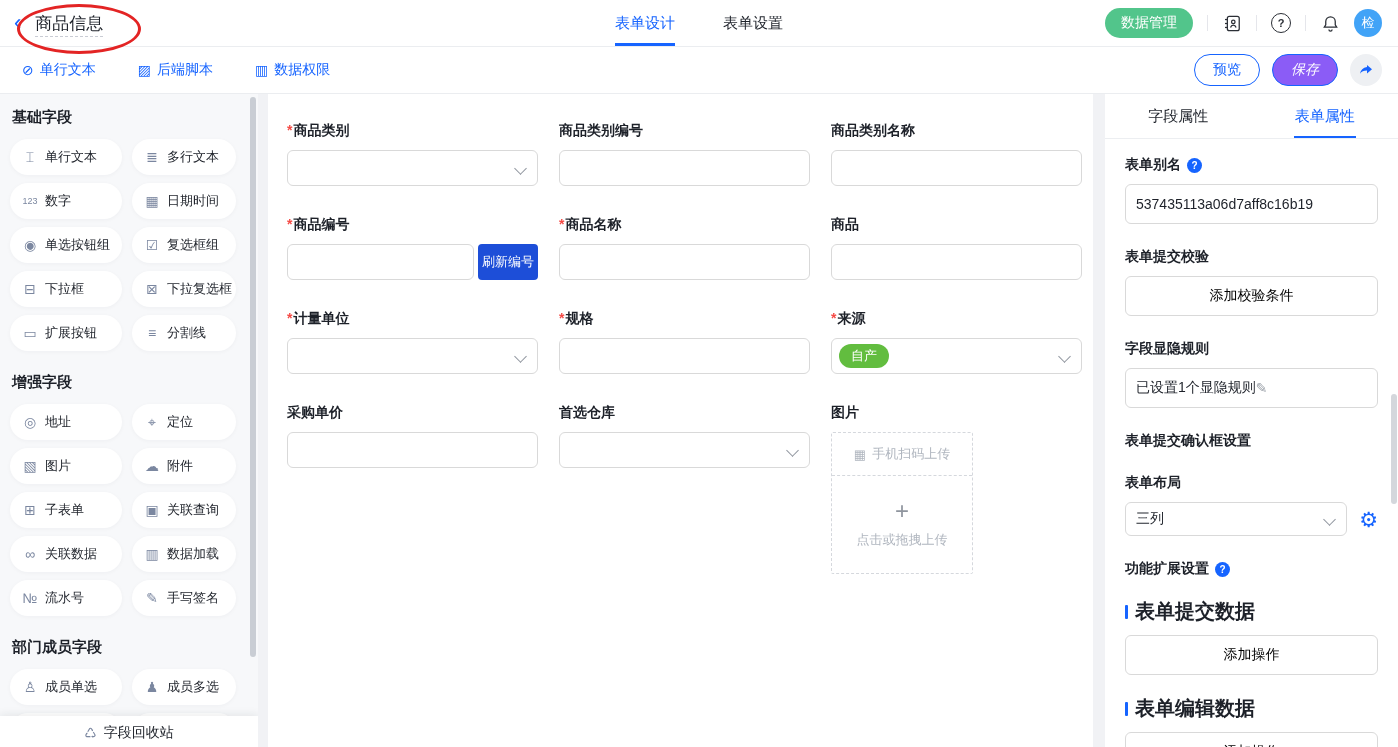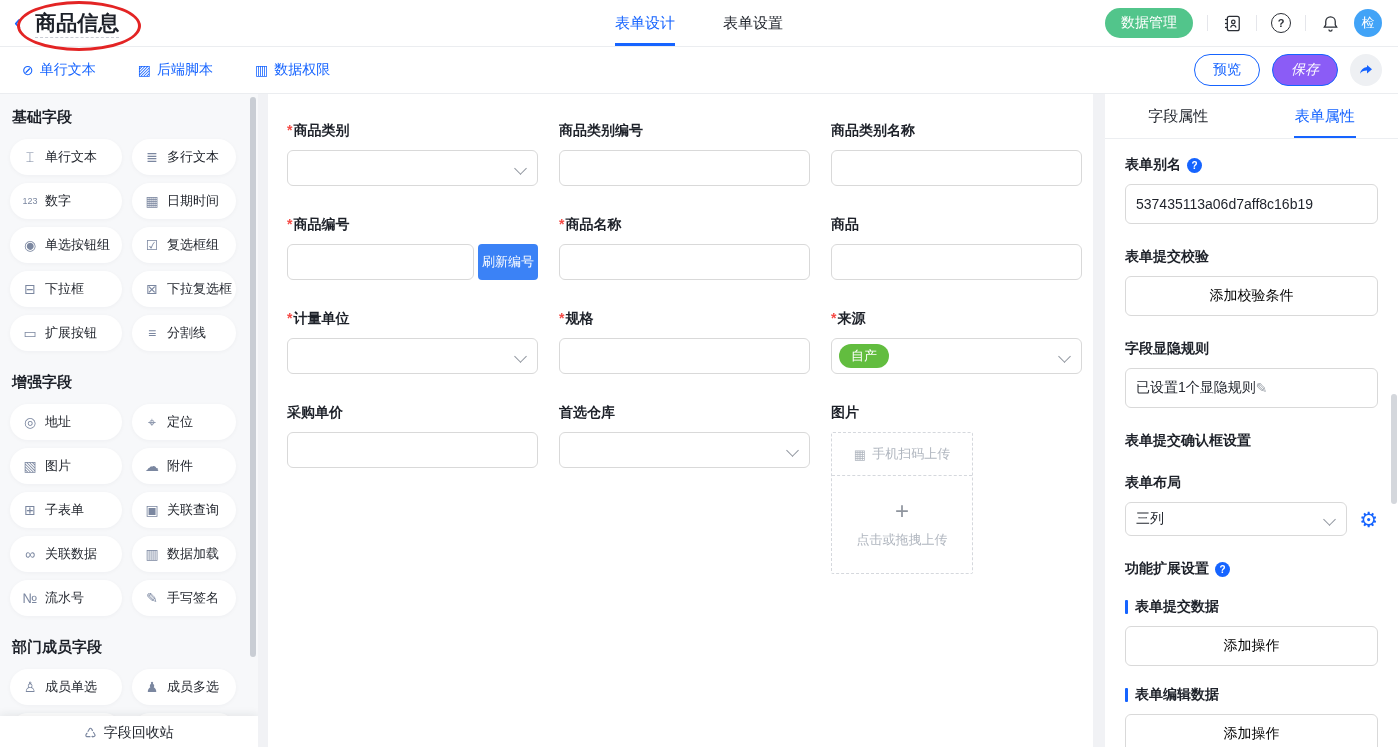--- a/index.html
+++ b/index.html
@@ -2,21 +2,21 @@
 <html><head>
 <meta charset="utf-8">
 <style>
   html,body{margin:0;padding:0;}
   body{width:1398px;height:747px;overflow:hidden;background:#f1f2f5;
        font-family:"Liberation Sans","DejaVu Sans",sans-serif;color:#1d2129;font-size:14px;}
   
   .header{height:46px;background:#fff;border-bottom:1px solid #ebedf0;display:flex;align-items:center;position:relative;}
   .back{color:#1664ff;font-size:22px;line-height:1;margin:0 8px 0 14px;cursor:pointer;}
   .titlewrap{position:relative;padding:2px 6px;}
-  .ftitle{font-size:21px;font-weight:700;border-bottom:1px dashed #c9ccd4;padding-bottom:3px;}
+  .ftitle{font-size:17px;font-weight:400;border-bottom:1px dashed #c9ccd4;padding-bottom:3px;}
   .ellipse{position:absolute;left:-12px;top:-6px;width:118px;height:44px;border:3px solid #e32424;border-radius:50%;pointer-events:none;}
   .htabs{position:absolute;left:50%;transform:translateX(-50%);top:0;height:46px;display:flex;gap:48px;}
   .htab{height:46px;display:flex;align-items:center;font-size:15px;position:relative;cursor:pointer;}
   .htab.act{color:#1664ff;}
   .htab.act:after{content:"";position:absolute;left:0;right:0;bottom:0;height:3px;background:#1664ff;}
   .hright{margin-left:auto;display:flex;align-items:center;gap:14px;padding-right:16px;}
   .greenbtn{background:#52c58b;color:#fff;border:none;height:30px;border-radius:15px;padding:0 16px;font-size:14px;cursor:pointer;}
   .vsep{width:1px;height:16px;background:#e5e6eb;}
   .hicon{width:20px;height:20px;display:flex;align-items:center;justify-content:center;cursor:pointer;}
   .helpcirc{width:18px;height:18px;border:1.6px solid #2b2f36;border-radius:50%;font-size:11px;display:flex;align-items:center;justify-content:center;color:#2b2f36;font-weight:700;}
@@ -49,21 +49,21 @@
   .gut2{width:12px;background:#f1f2f5;}
   
   .canvas{width:825px;background:#fff;padding:28px 0 0 19px;box-sizing:border-box;}
   .cgrid{display:grid;grid-template-columns:251px 251px 251px;column-gap:21px;row-gap:30px;}
   .flabel{font-weight:700;font-size:14px;margin-bottom:10px;}
   .req:before{content:"*";color:#f54a45;margin-right:1px;}
   .ctl{height:36px;border:1px solid #d9d9d9;border-radius:6px;background:#fff;position:relative;box-sizing:border-box;display:flex;align-items:center;}
   .chev{position:absolute;right:12px;top:13px;width:8px;height:8px;border-right:1.6px solid #8f959e;border-bottom:1.6px solid #8f959e;transform:rotate(45deg);}
   .ibrow{display:flex;gap:4px;}
   .ibrow .ctl{flex:1;}
-  .refresh{width:60px;height:36px;background:#3b82f6;color:#fff;border:none;border-radius:4px;font-size:13px;padding:0;cursor:pointer;flex:none;}
+  .refresh{width:60px;height:36px;background:#1d4ed8;color:#fff;border:none;border-radius:4px;font-size:13px;padding:0;cursor:pointer;flex:none;}
   .tag{background:#62bd3f;color:#fff;height:24px;border-radius:12px;padding:0 12px;font-size:13px;display:flex;align-items:center;margin-left:7px;}
   .upload{width:140px;border:1px dashed #d5d8dd;border-radius:2px;color:#b0b6bf;font-size:13px;}
   .uscan{height:42px;border-bottom:1px dashed #d5d8dd;display:flex;align-items:center;justify-content:center;gap:6px;cursor:pointer;}
   .udrop{height:97px;display:flex;flex-direction:column;align-items:center;justify-content:center;gap:10px;cursor:pointer;}
   .uplus{font-size:24px;color:#8f959e;font-weight:300;line-height:20px;}
   
   .panel{flex:1;background:#fff;position:relative;overflow:hidden;}
   .ptabs{height:44px;display:flex;border-bottom:1px solid #eceef1;}
   .ptab{flex:1;display:flex;align-items:center;justify-content:center;font-size:15px;position:relative;cursor:pointer;}
   .ptab.act{color:#1664ff;}
@@ -73,21 +73,21 @@
   .plab.first{margin-top:0;}
   .qblue{width:15px;height:15px;background:#1664ff;border-radius:50%;color:#fff;font-size:10px;display:flex;align-items:center;justify-content:center;font-weight:700;}
   .pbox{height:40px;border:1px solid #d9d9d9;border-radius:6px;display:flex;align-items:center;justify-content:center;font-size:14px;background:#fff;box-sizing:border-box;cursor:pointer;}
   .pinput{justify-content:flex-start;padding-left:10px;cursor:text;}
   .pbetween{justify-content:flex-start;padding:0 10px;}
   .editic{color:#9aa0a8;font-size:14px;cursor:pointer;}
   .laygrid{display:flex;align-items:center;gap:12px;}
   .laysel{flex:1;height:34px;border:1px solid #d9d9d9;border-radius:6px;position:relative;display:flex;align-items:center;padding-left:10px;box-sizing:border-box;cursor:pointer;}
   .laysel .chev{top:12px;}
   .gear{color:#1664ff;font-size:21px;cursor:pointer;line-height:1;}
-  .grouplab{font-weight:700;font-size:14px;margin:20px 0 10px 0;display:flex;align-items:center;gap:7px;}
+  .grouplab{font-weight:700;font-size:20px;margin:20px 0 10px 0;display:flex;align-items:center;gap:7px;}
   .bluebar{width:3px;height:14px;background:#1664ff;border-radius:1px;}
   .pthumb{position:absolute;right:1px;top:300px;width:6px;height:110px;border-radius:3px;background:#d4d7dc;}
 </style>
 </head>
 <body>
 
 <div class="header">
   <span class="back">‹</span>
   <div class="titlewrap">
     <span class="ftitle">商品信息</span>

